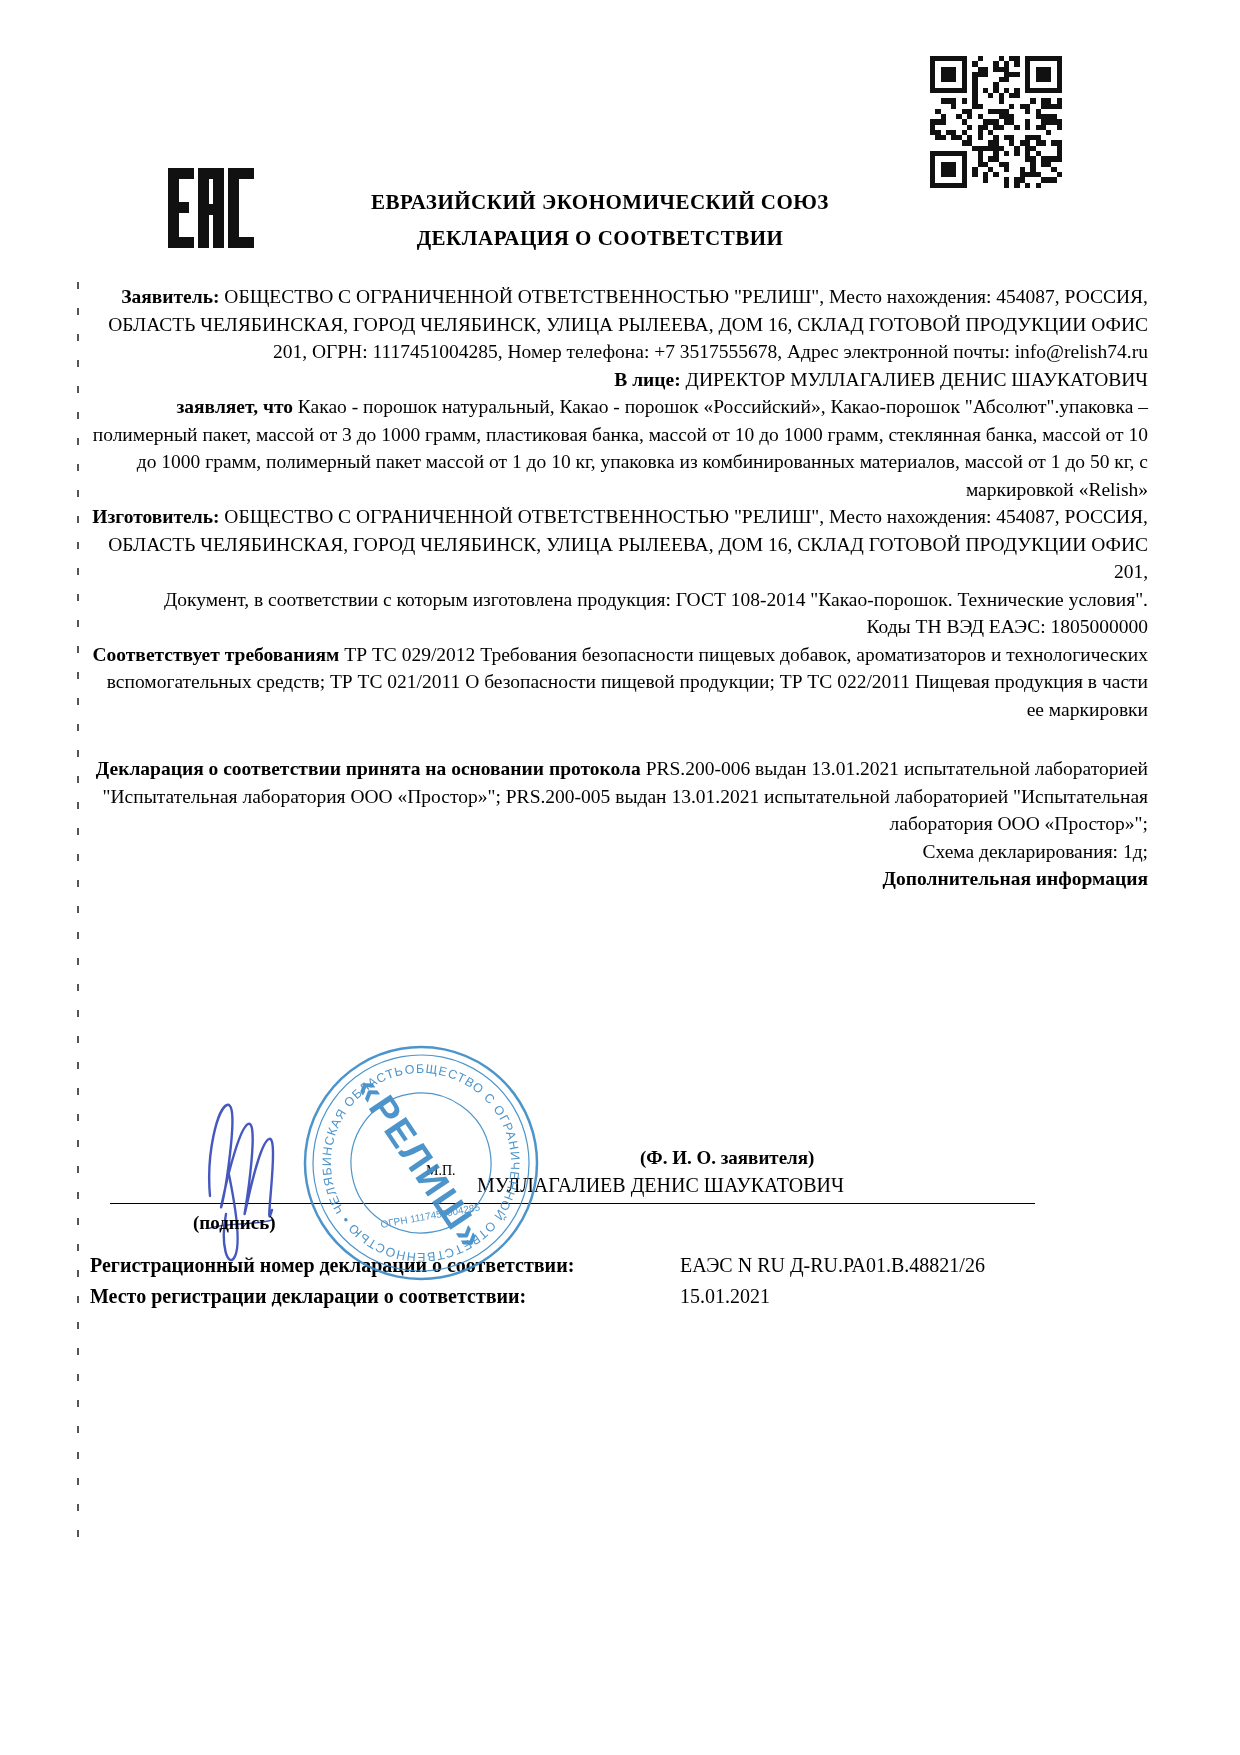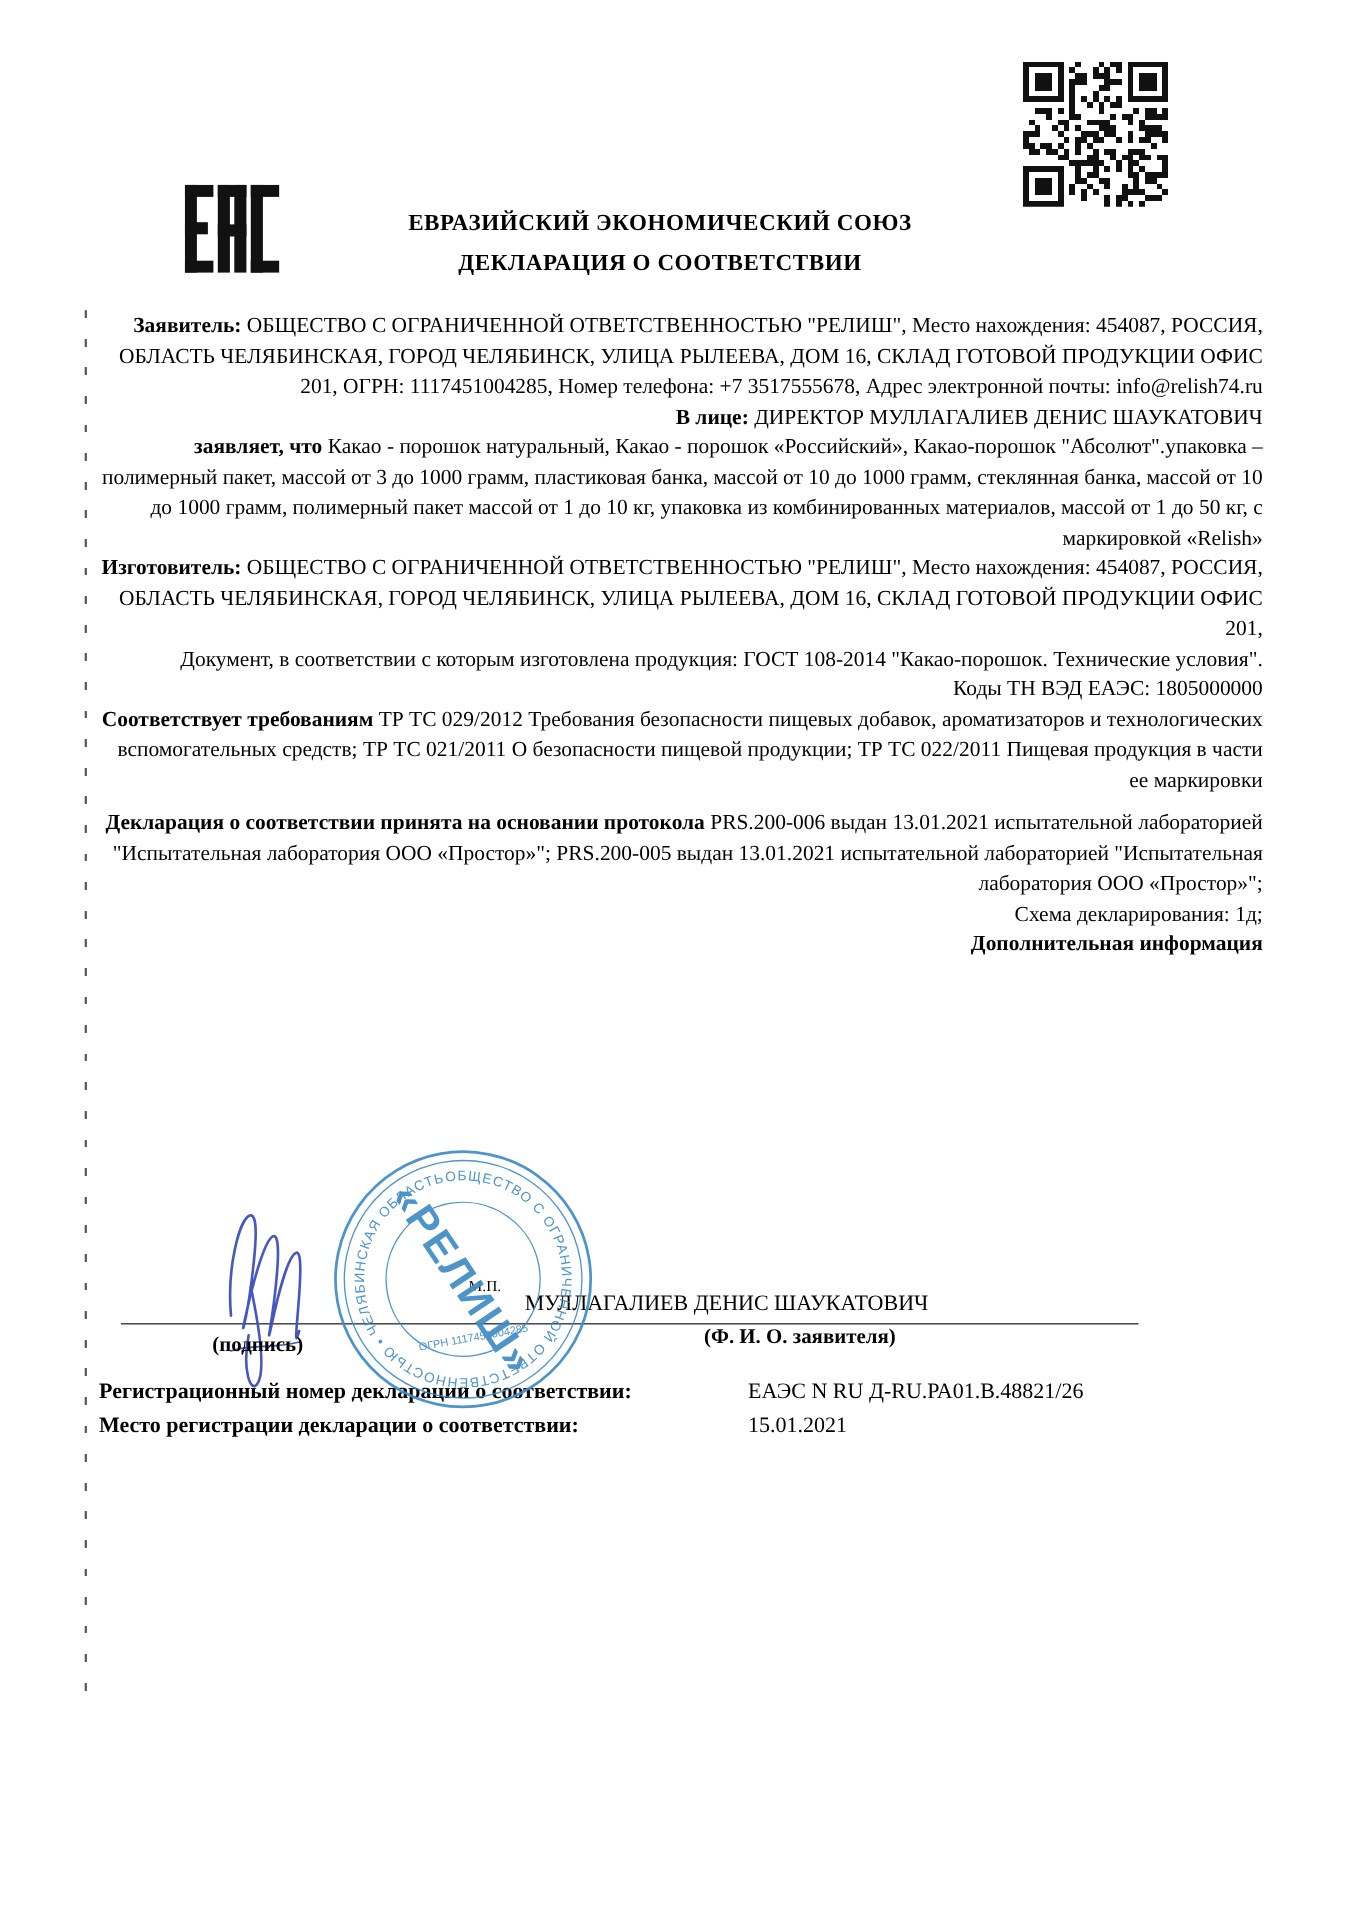--- a/index.html
+++ b/index.html
@@ -14,35 +14,35 @@
   .eac-logo svg rect { fill:#111; }
 
   .qr { position:absolute; left:930px; top:56px; }
 
   .titles { position:absolute; left:90px; top:190px; width:1020px; text-align:center; }
   .title { font-weight:bold; font-size:21px; letter-spacing:.5px; margin-bottom:11px; }
 
   .content { position:absolute; left:90px; top:283px; width:1058px; font-size:19.5px; line-height:27.5px; }
   .content p { margin:0;text-align:right; }
   .content b { font-weight:bold; }
-  p.protocol { margin-top:12px; }
+  p.protocol { margin-top:32px; }
   p.add-info { }
   p.validity { margin-top:56px; }
 
   .signature { position:absolute; left:180px; top:1078px; z-index:3; }
   .stamp { position:absolute; left:296px; top:1038px; opacity:.92; z-index:4; pointer-events:none; }
   .ring-text { font-size:12.5px; letter-spacing:1px; font-family:"Liberation Sans", sans-serif; }
   .ogrn-text { font-size:10px; font-family:"Liberation Sans", sans-serif; }
   .center-text { font-size:38px; font-weight:bold; letter-spacing:2px; font-family:"Liberation Sans", sans-serif; }
 
   .mp-label { position:absolute; left:398px; top:1163px; font-size:14px; z-index:2;margin-left:28px; }
   .applicant-name { position:absolute; left:477px; top:1174px; font-size:20px; z-index:2; }
   .sig-line { position:absolute; left:110px; top:1203px; width:925px; border-top:1.6px solid #000; z-index:2; }
   .sign-caption { position:absolute; left:193px; top:1212px; font-size:19px; font-weight:bold; z-index:5; }
-  .name-caption { position:absolute; left:640px; top:1205px; font-size:19px; font-weight:bold; z-index:2; }
+  .name-caption { position:absolute; left:640px; top:1147px; font-size:19px; font-weight:bold; z-index:2; }
 
   .reg-block { position:absolute; left:90px; top:1254px; width:1070px; font-size:20px; }
   .reg-row { display:flex; margin-bottom:8px; }
   .reg-label { font-weight:bold; width:590px; flex:0 0 590px; }
   .reg-value { flex:1; }
 </style>
 </head>
 <body>
 
 <div class="page">

